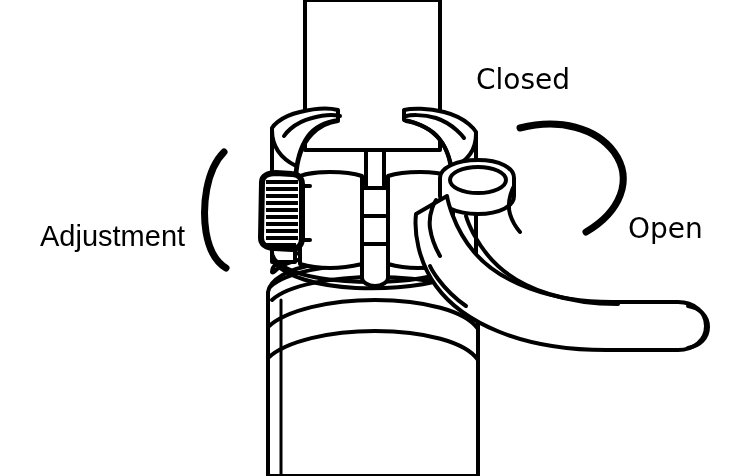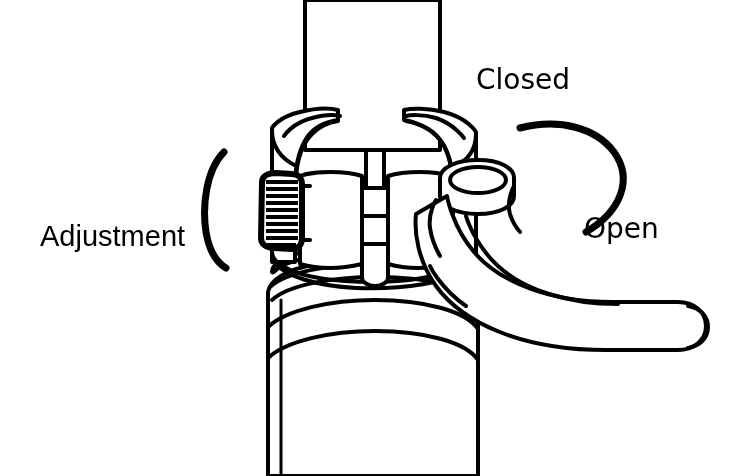--- a/index.html
+++ b/index.html
@@ -59,21 +59,21 @@
   }
   #label-closed {
     left: 468px;
     top: 65px;
     font-family: "DejaVu Sans", sans-serif;
     font-size: 28px;
     font-weight: 400;
     margin-left: 8px;
   }
   #label-open {
-    left: 584px;
+    left: 628px;
     top: 214px;
     font-family: "DejaVu Sans", sans-serif;
     font-size: 28px;
     font-weight: 400;
   }
 </style>
 </head>
 <body>
 
 <div id="diagram-root">

